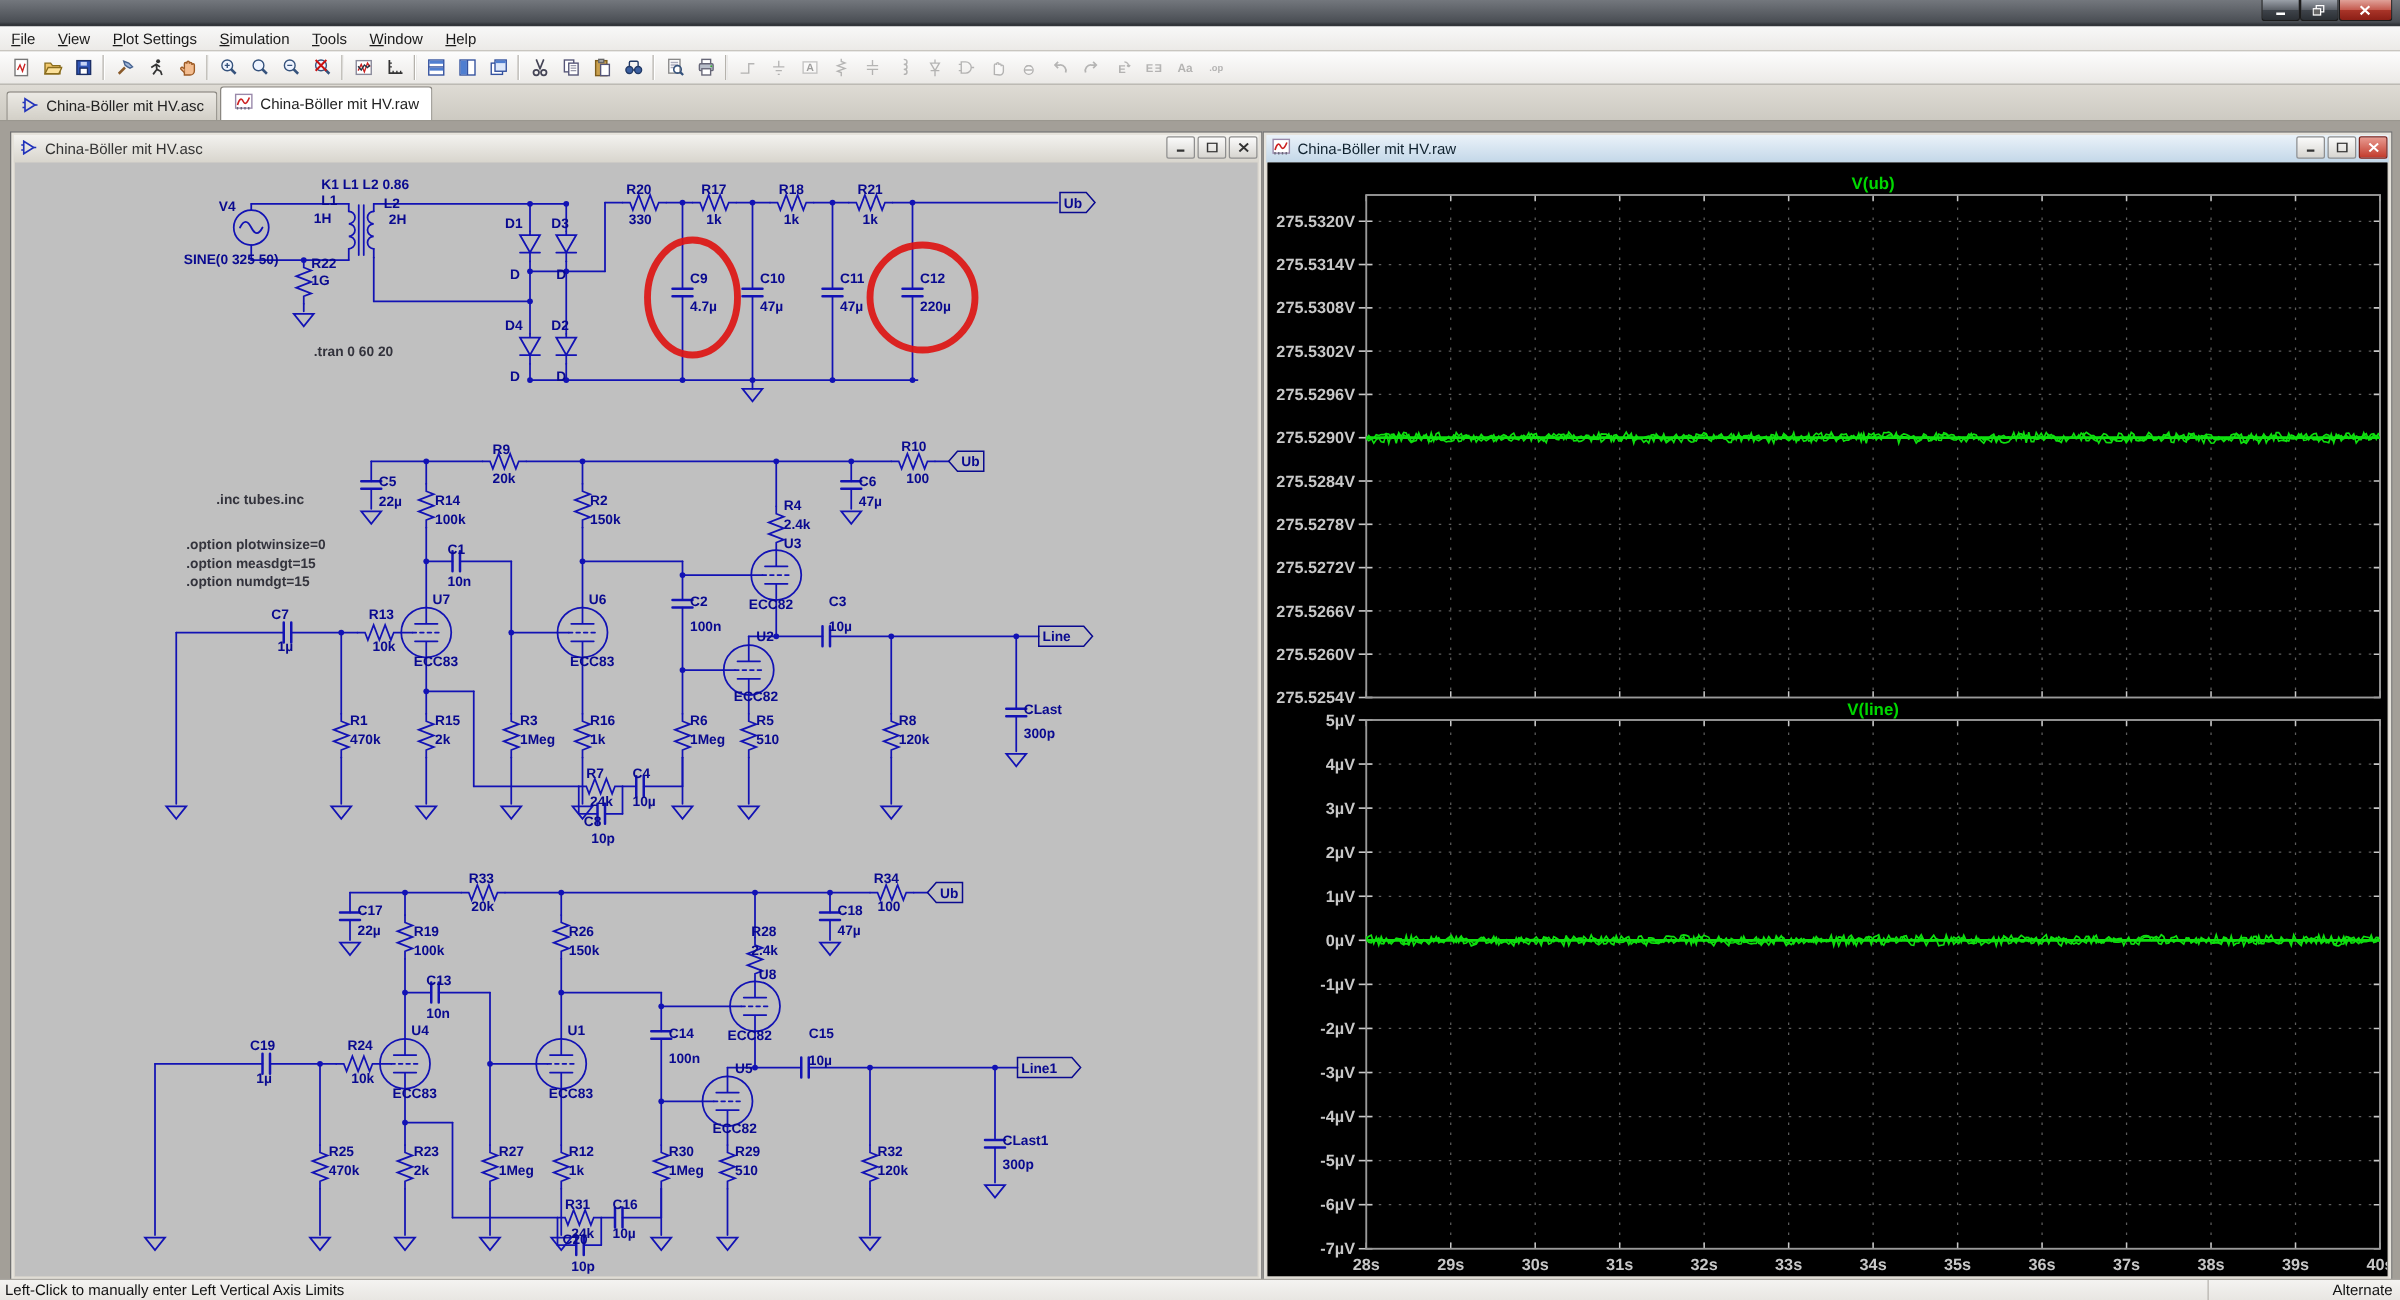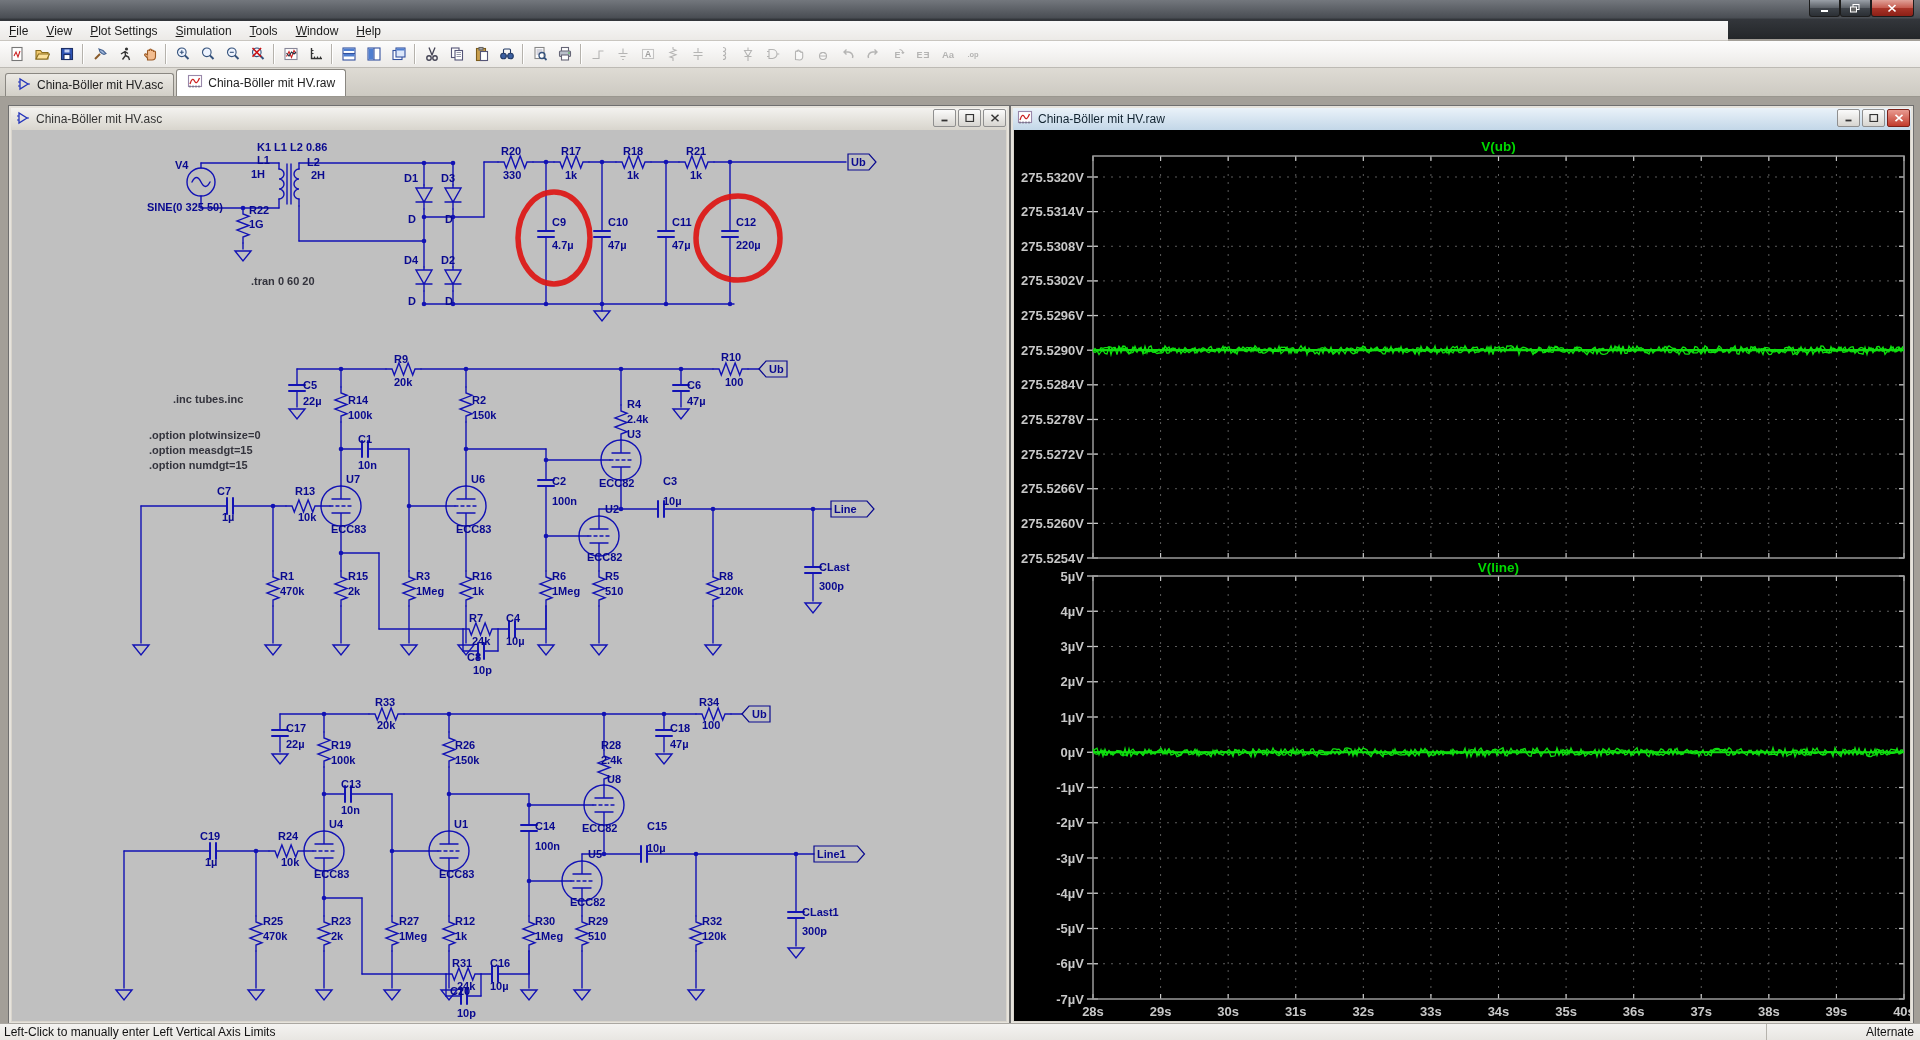--- a/index.html
+++ b/index.html
@@ -12,21 +12,21 @@
   .titlebar{position:absolute;left:0;top:0;width:1920px;height:39px;
     background:linear-gradient(#73777d,#4a4e54 45%,#33363b 50%,#232629);
     color:#fff;font-size:12px;display:flex;align-items:flex-end;gap:16px;padding-left:5px;box-sizing:border-box;}
   .titlebar .ttext{text-shadow:0 1px 2px #000;}
   .wctrls{position:absolute;right:6px;top:0;display:flex;}
   .wbtn{width:29px;height:16px;border:1px solid #1c1c1c;border-top:none;border-radius:0 0 3px 3px;
     background:linear-gradient(#9aa0a8,#5a5f66 50%,#3e434a 52%,#2b2f34);display:flex;align-items:center;justify-content:center;}
   .wbtn.close{width:41px;background:linear-gradient(#e0a198,#c4594d 50%,#a83428 52%,#8c1f16);}
 
   
-  .menubar{position:absolute;left:0;top:21px;width:1728px;height:20px;
+  .menubar{position:absolute;left:0;top:21px;width:1920px;height:20px;
     background:linear-gradient(#f8f8f8,#eceae7);border-bottom:1px solid #c9c6c0;
     display:flex;align-items:center;font-size:12px;color:#1a1a1a;box-sizing:border-box;}
   .menu-item{padding:2px 9px;cursor:default;}
   .menu-item u{text-decoration:underline;}
 
   
   .toolbar{position:absolute;left:0;top:41px;width:1920px;height:27px;
     background:linear-gradient(#fdfdfd,#ebe9e6);border-bottom:1px solid #bdbab4;
     display:flex;align-items:center;padding-left:4px;box-sizing:border-box;}
   .tbtn{width:23px;height:22px;display:flex;align-items:center;justify-content:center;border:1px solid transparent;border-radius:2px;}

